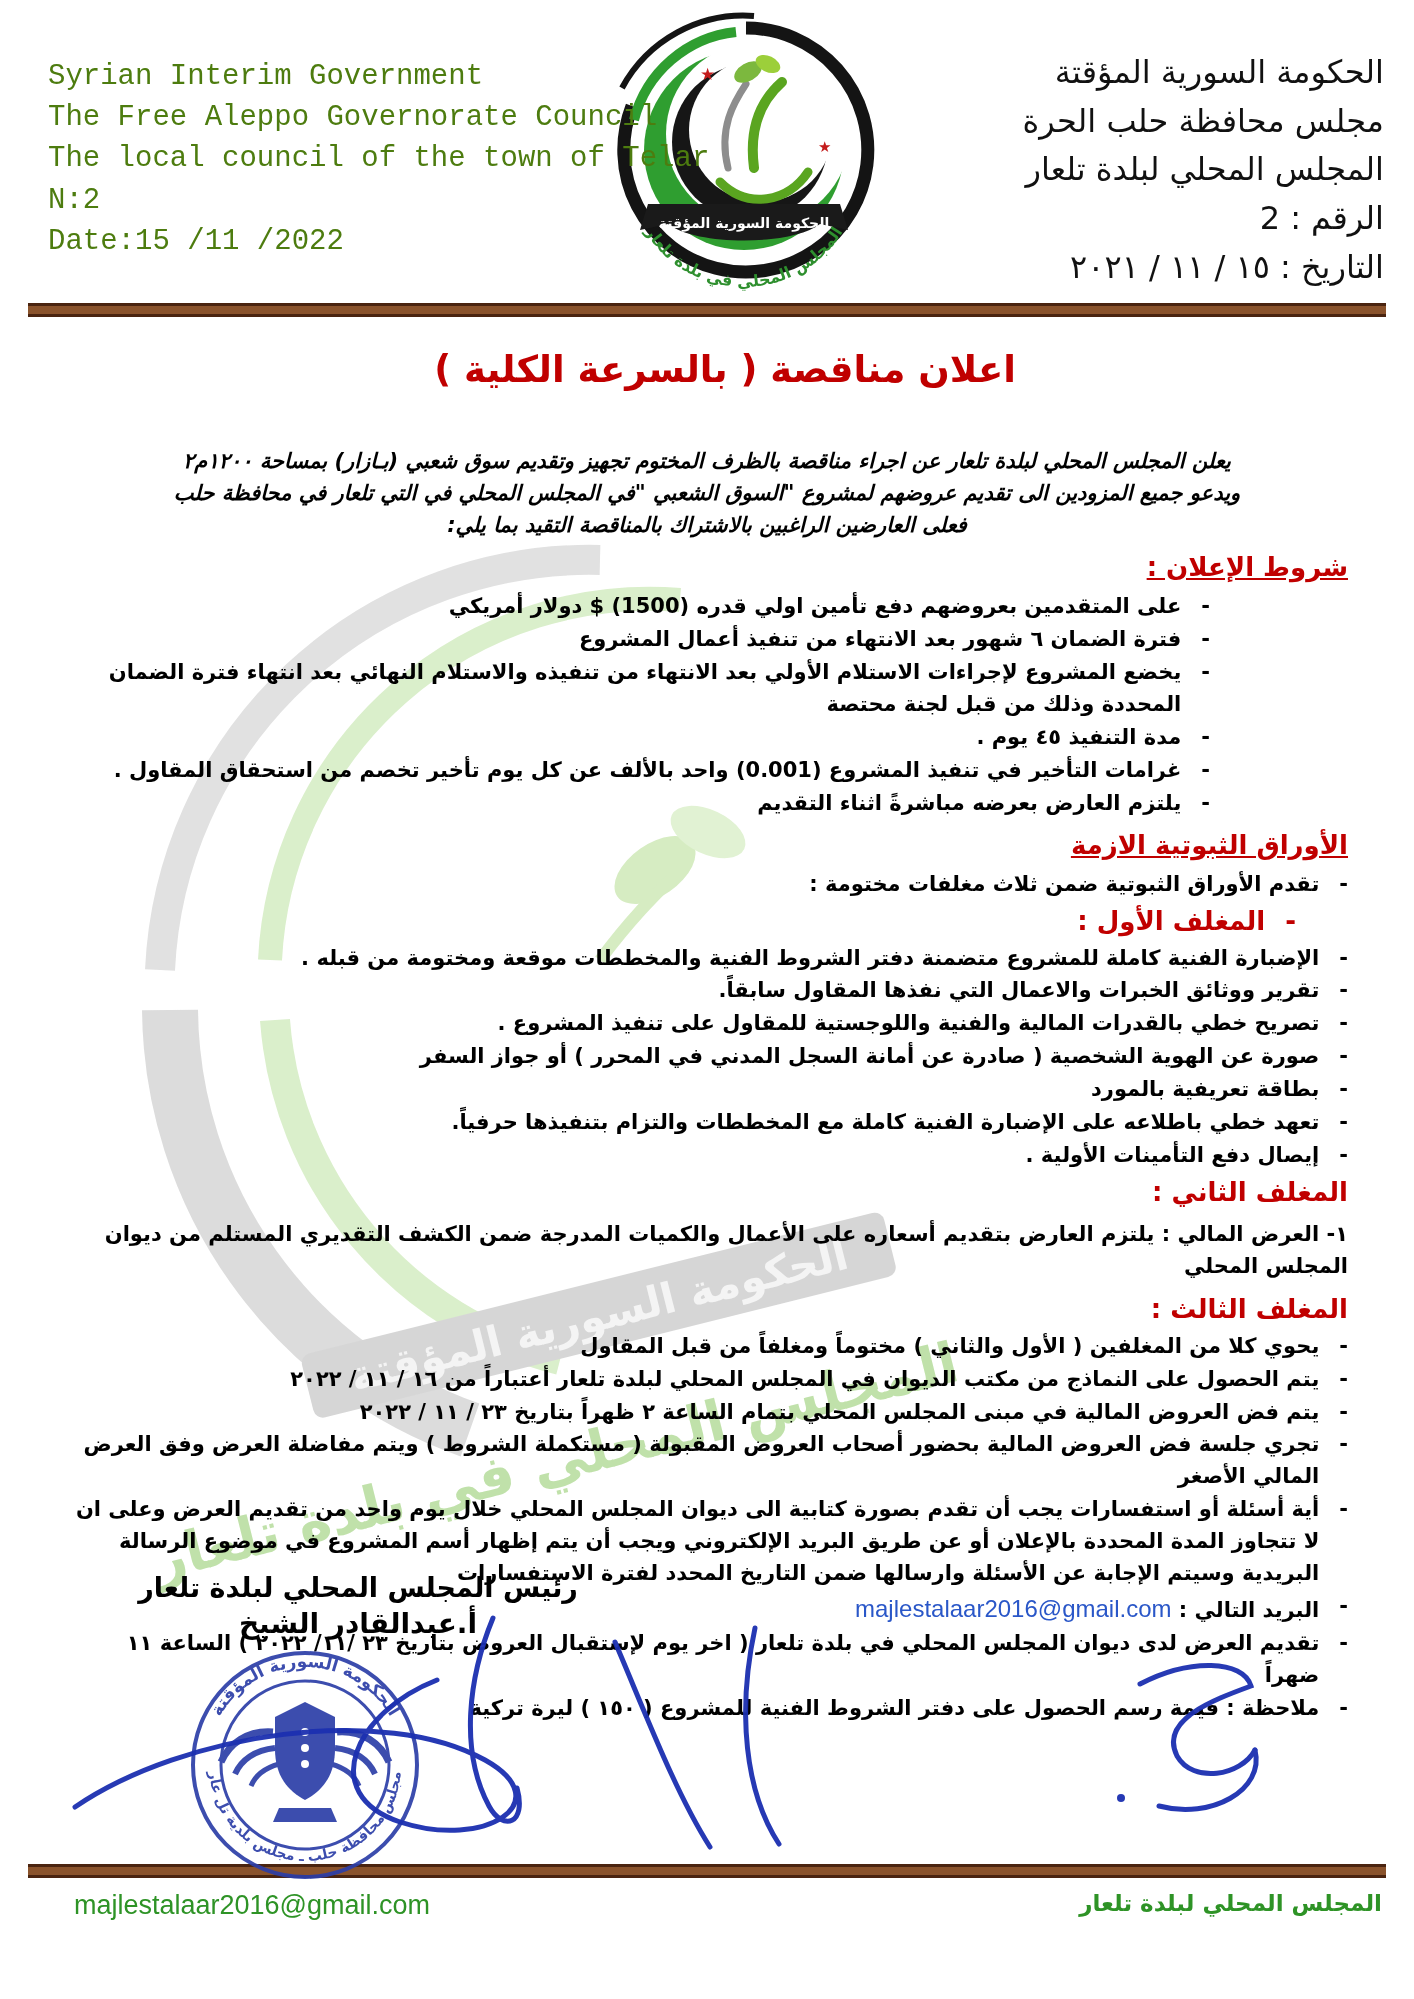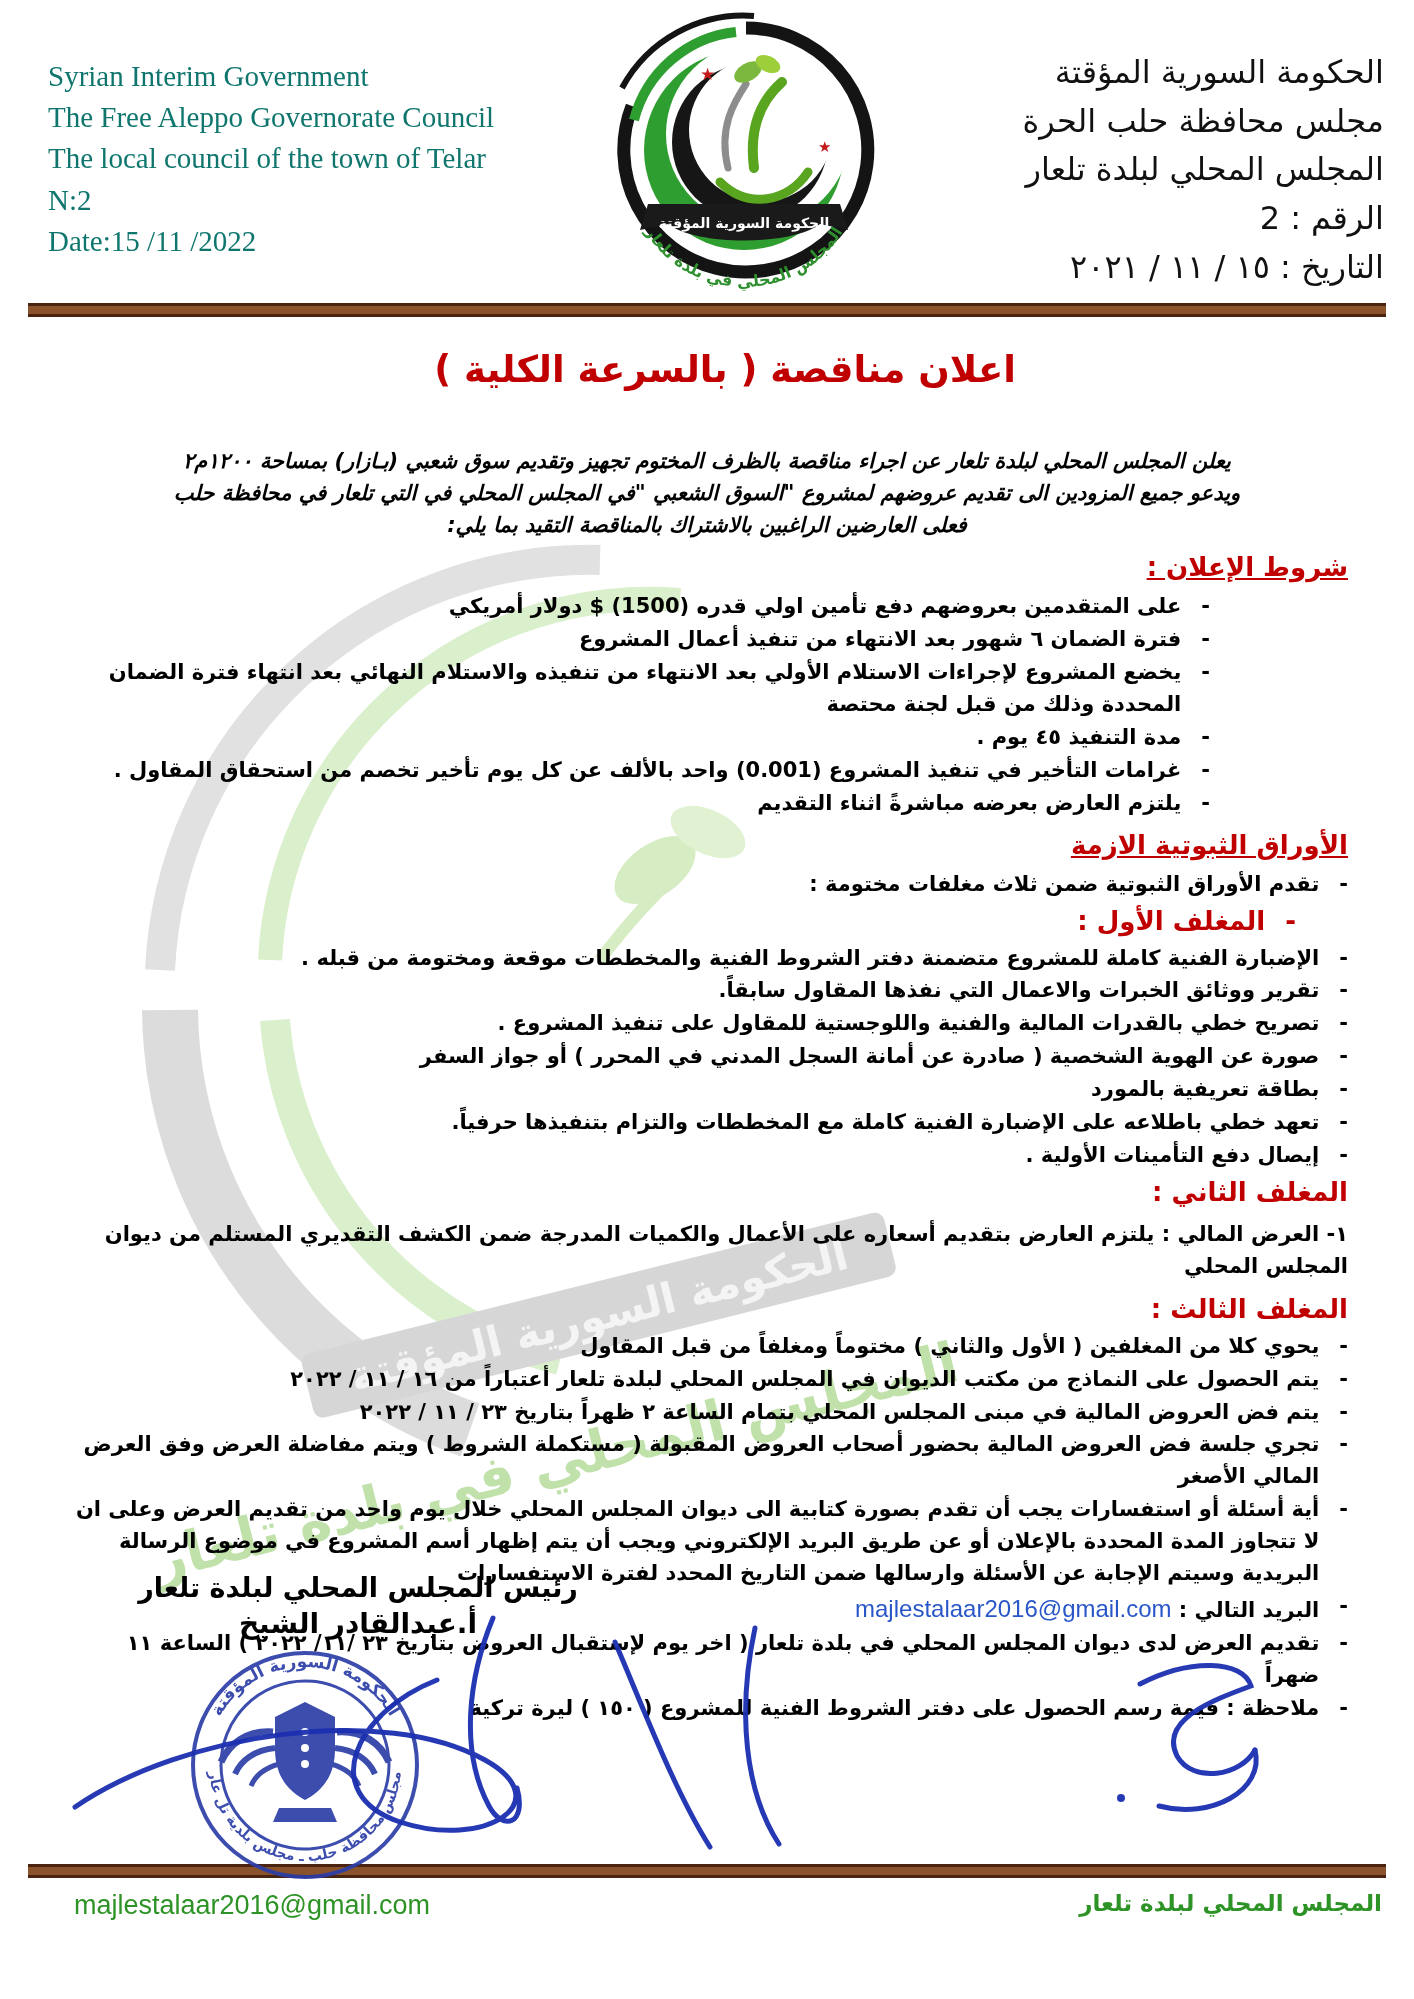--- a/index.html
+++ b/index.html
@@ -1,20 +1,20 @@
 <!DOCTYPE html>
 <html lang="ar"><head>
 <meta charset="utf-8">
 <style>
   html,body{margin:0;padding:0;background:#e8e8e8;}
   .page{position:relative;width:1414px;height:1999px;background:#ffffff;margin:0 auto;
         overflow:hidden;font-family:"DejaVu Sans",sans-serif;}
   
-  .eng-header{position:absolute;left:48px;top:56px;z-index:3;color:#0f766e;
-              font-family:Liberation Serif, serif;font-size:29px;line-height:1.42;}
+  .eng-header{position:absolute;left:48px;top:56px;z-index:3;color:#4d7c0f;
+              font-family:Liberation Mono, monospace;font-size:29px;line-height:1.42;}
   .eng-header .gap{}
   .ar-header{position:absolute;right:30px;top:48px;z-index:3;direction:rtl;text-align:right;
              color:#111;font-size:32px;line-height:1.52;}
   .logo-wrap{position:absolute;left:596px;top:10px;width:296px;height:292px;z-index:2;}
   
   .rule{position:absolute;left:28px;right:28px;height:8px;background:#8a532c;
         border-top:3px solid #4a2410;border-bottom:3px solid #4a2410;z-index:3;}
   .rule-top{top:303px;}
   .rule-bottom{top:1864px;}
   

